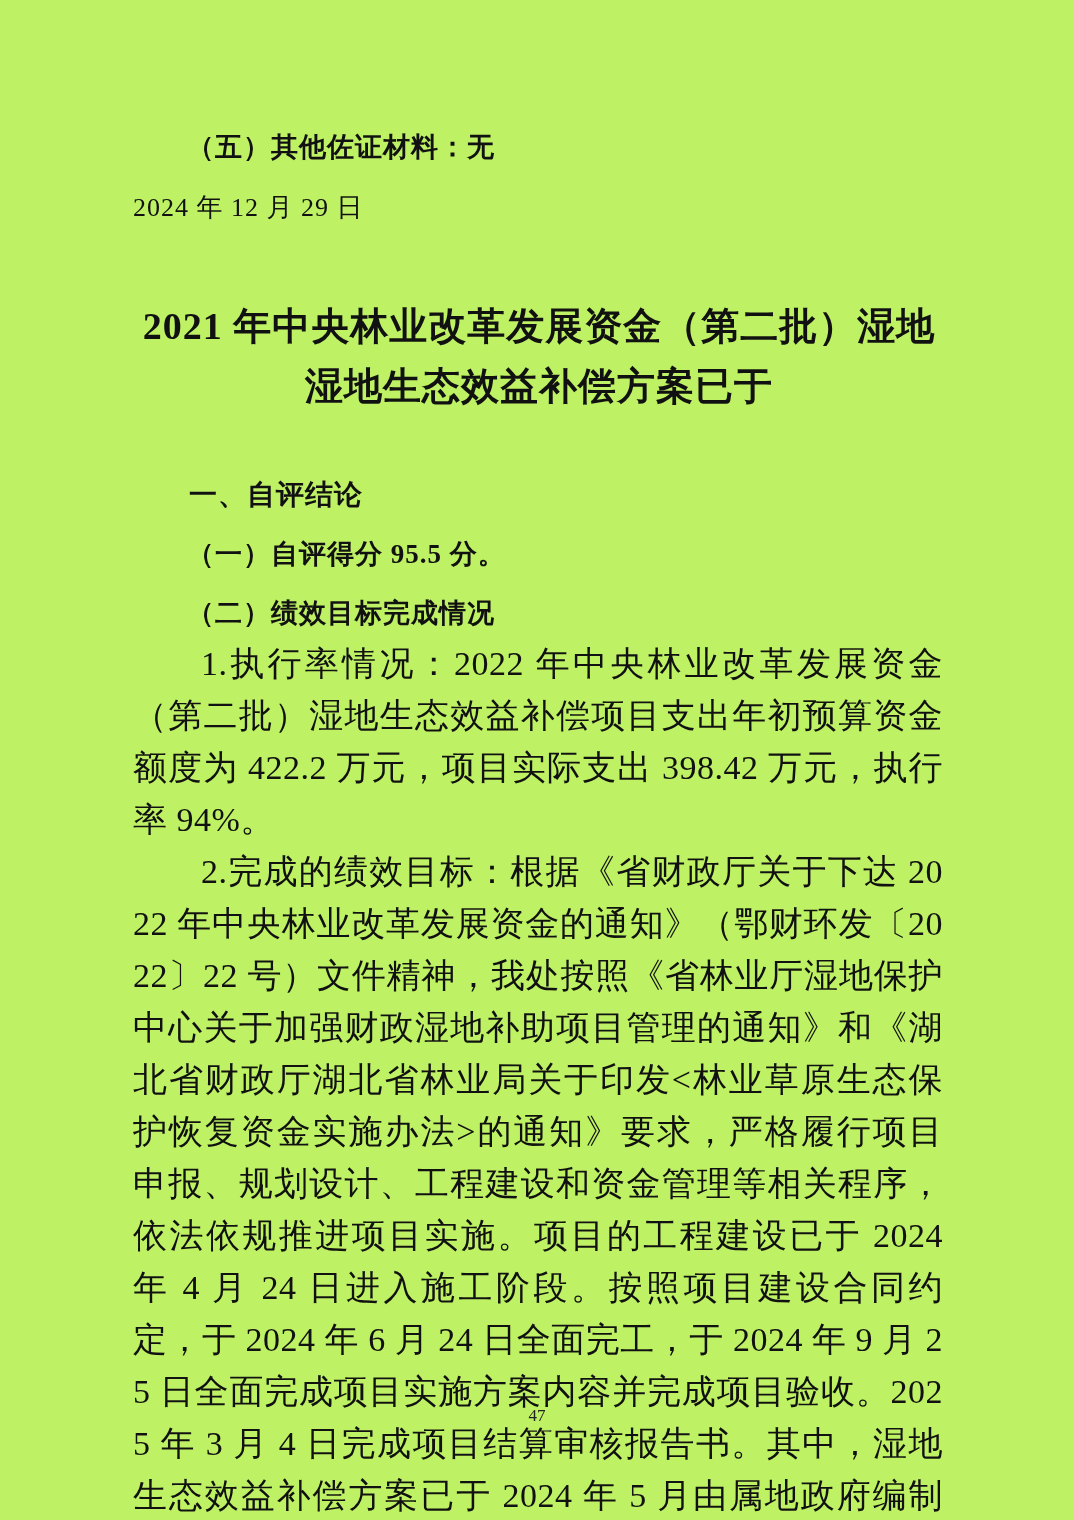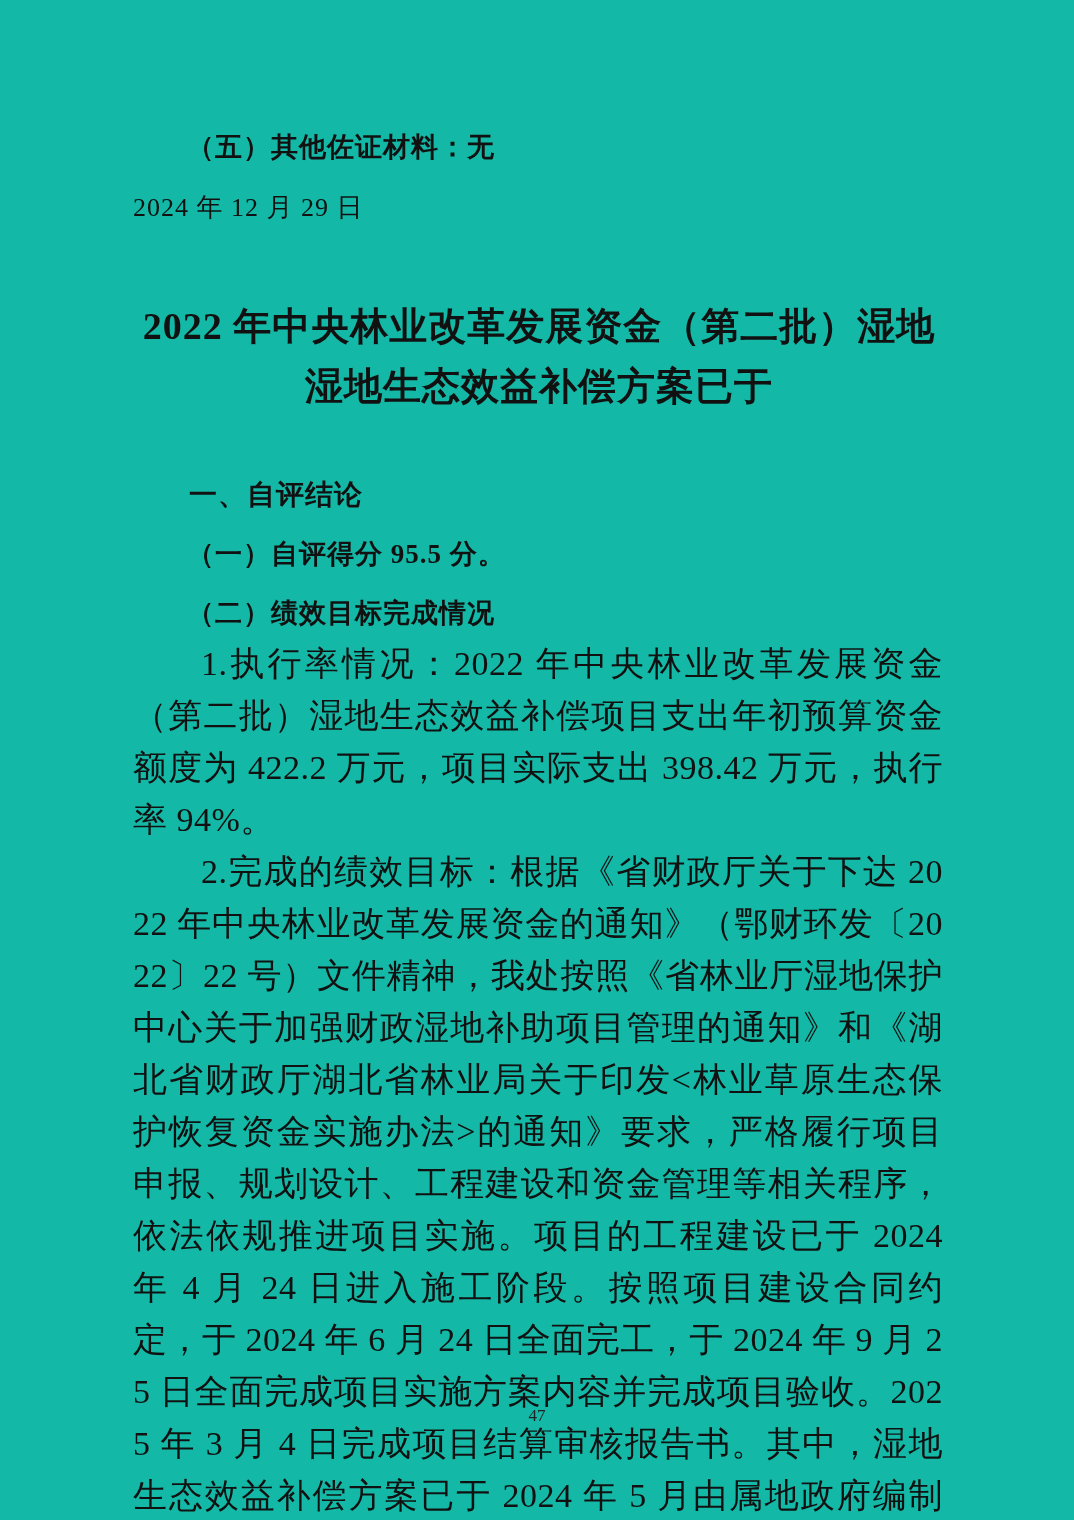--- a/index.html
+++ b/index.html
@@ -13,21 +13,21 @@
     position: relative;
     overflow: hidden;
     color: #111111;
     font-family: "Liberation Serif", serif;
   }
   .page {
     position: absolute;
     top: 0; left: 0; right: 0; bottom: 0;
     box-sizing: border-box;
     padding: 130px 129px 0 133px;
-    background: #14b8a6;
+    background: #bef264;
   }
   .evidence-line {
     font-size: 27px;
     font-weight: 600;
     line-height: 34px;
     text-indent: 2em;
     letter-spacing: 1px;
   }
   .date-line {
     margin-top: 28px;
@@ -91,21 +91,21 @@
 </head>
 <body>
 
 <div class="page">
 
   <div class="evidence-line">（五）其他佐证材料：无</div>
 
   <div class="date-line">2024 年 12 月 29 日</div>
 
   <h1 class="doc-title">
-    <span class="title-line">2022 年中央林业改革发展资金（第二批）湿地</span>
+    <span class="title-line">2021 年中央林业改革发展资金（第二批）湿地</span>
     <span class="title-line">湿地生态效益补偿方案已于</span>
   </h1>
 
   <h2 class="section-heading">一、自评结论</h2>
 
   <div class="subitem">（一）自评得分 95.5 分。</div>
 
   <div class="subitem">（二）绩效目标完成情况</div>
 
   <p class="body-para">1.执行率情况：2022 年中央林业改革发展资金（第二批）湿地生态效益补偿项目支出年初预算资金额度为 422.2 万元，项目实际支出 398.42 万元，执行率 94%。</p>

